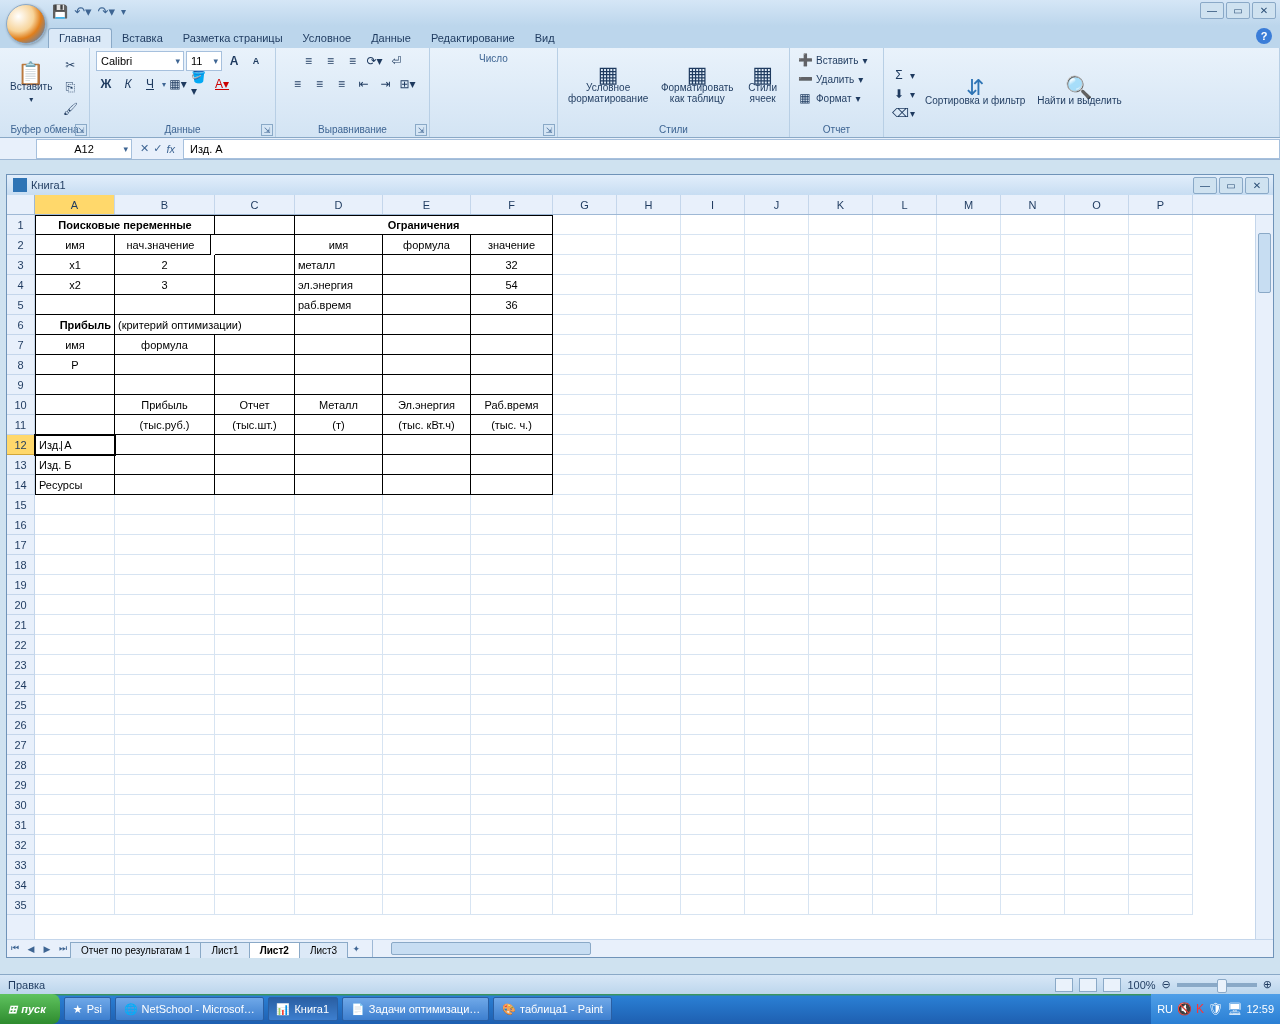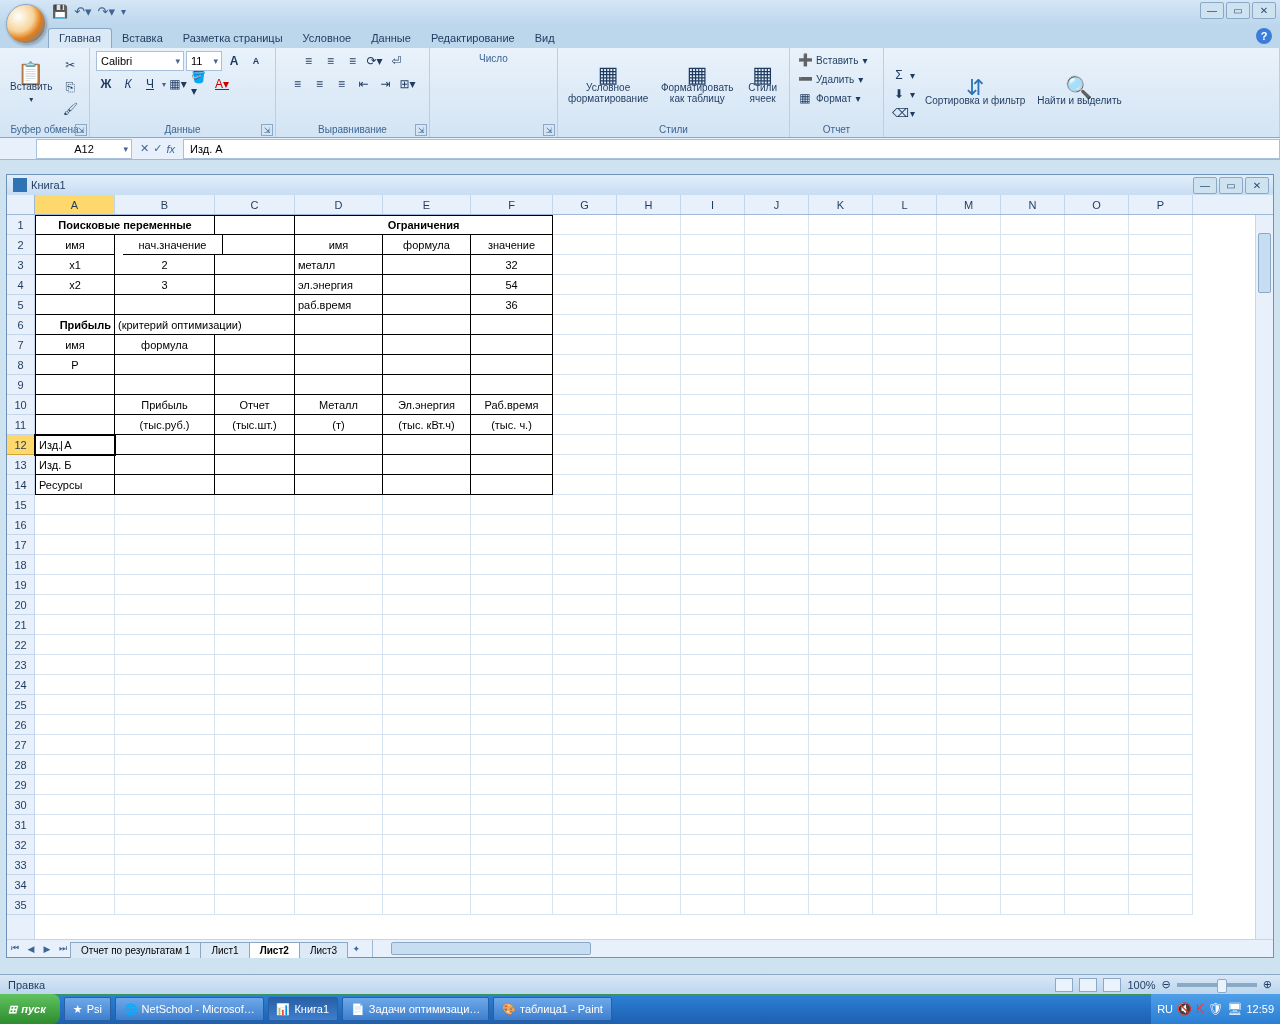--- a/index.html
+++ b/index.html
@@ -307,21 +307,21 @@
           <div class="cell" style="left: 582px; top: 0px; width: 64px; height: 20px;"></div>
           <div class="cell" style="left: 646px; top: 0px; width: 64px; height: 20px;"></div>
           <div class="cell" style="left: 710px; top: 0px; width: 64px; height: 20px;"></div>
           <div class="cell" style="left: 774px; top: 0px; width: 64px; height: 20px;"></div>
           <div class="cell" style="left: 838px; top: 0px; width: 64px; height: 20px;"></div>
           <div class="cell" style="left: 902px; top: 0px; width: 64px; height: 20px;"></div>
           <div class="cell" style="left: 966px; top: 0px; width: 64px; height: 20px;"></div>
           <div class="cell" style="left: 1030px; top: 0px; width: 64px; height: 20px;"></div>
           <div class="cell" style="left: 1094px; top: 0px; width: 64px; height: 20px;"></div>
           <div class="cell" style="left: 0px; top: 20px; width: 80px; height: 20px; border-right: 1px solid rgb(0, 0, 0); border-bottom: 1px solid rgb(0, 0, 0); border-left: 1px solid rgb(0, 0, 0); justify-content: center;">имя</div>
-          <div class="cell" style="left: 88px; top: 20px; width: 100px; height: 20px; border-right: 1px solid rgb(0, 0, 0); border-bottom: 1px solid rgb(0, 0, 0); justify-content: center;">нач.значение</div>
+          <div class="cell" style="left: 76px; top: 20px; width: 100px; height: 20px; border-right: 1px solid rgb(0, 0, 0); border-bottom: 1px solid rgb(0, 0, 0); justify-content: center;">нач.значение</div>
           <div class="cell" style="left: 180px; top: 20px; width: 80px; height: 20px; border-right: 1px solid rgb(0, 0, 0); border-bottom: 1px solid rgb(0, 0, 0);"></div>
           <div class="cell" style="left: 260px; top: 20px; width: 88px; height: 20px; border-right: 1px solid rgb(0, 0, 0); border-bottom: 1px solid rgb(0, 0, 0); justify-content: center;">имя</div>
           <div class="cell" style="left: 348px; top: 20px; width: 88px; height: 20px; border-right: 1px solid rgb(0, 0, 0); border-bottom: 1px solid rgb(0, 0, 0); justify-content: center;">формула</div>
           <div class="cell" style="left: 436px; top: 20px; width: 82px; height: 20px; border-right: 1px solid rgb(0, 0, 0); border-bottom: 1px solid rgb(0, 0, 0); justify-content: center;">значение</div>
           <div class="cell" style="left: 518px; top: 20px; width: 64px; height: 20px;"></div>
           <div class="cell" style="left: 582px; top: 20px; width: 64px; height: 20px;"></div>
           <div class="cell" style="left: 646px; top: 20px; width: 64px; height: 20px;"></div>
           <div class="cell" style="left: 710px; top: 20px; width: 64px; height: 20px;"></div>
           <div class="cell" style="left: 774px; top: 20px; width: 64px; height: 20px;"></div>
           <div class="cell" style="left: 838px; top: 20px; width: 64px; height: 20px;"></div>

